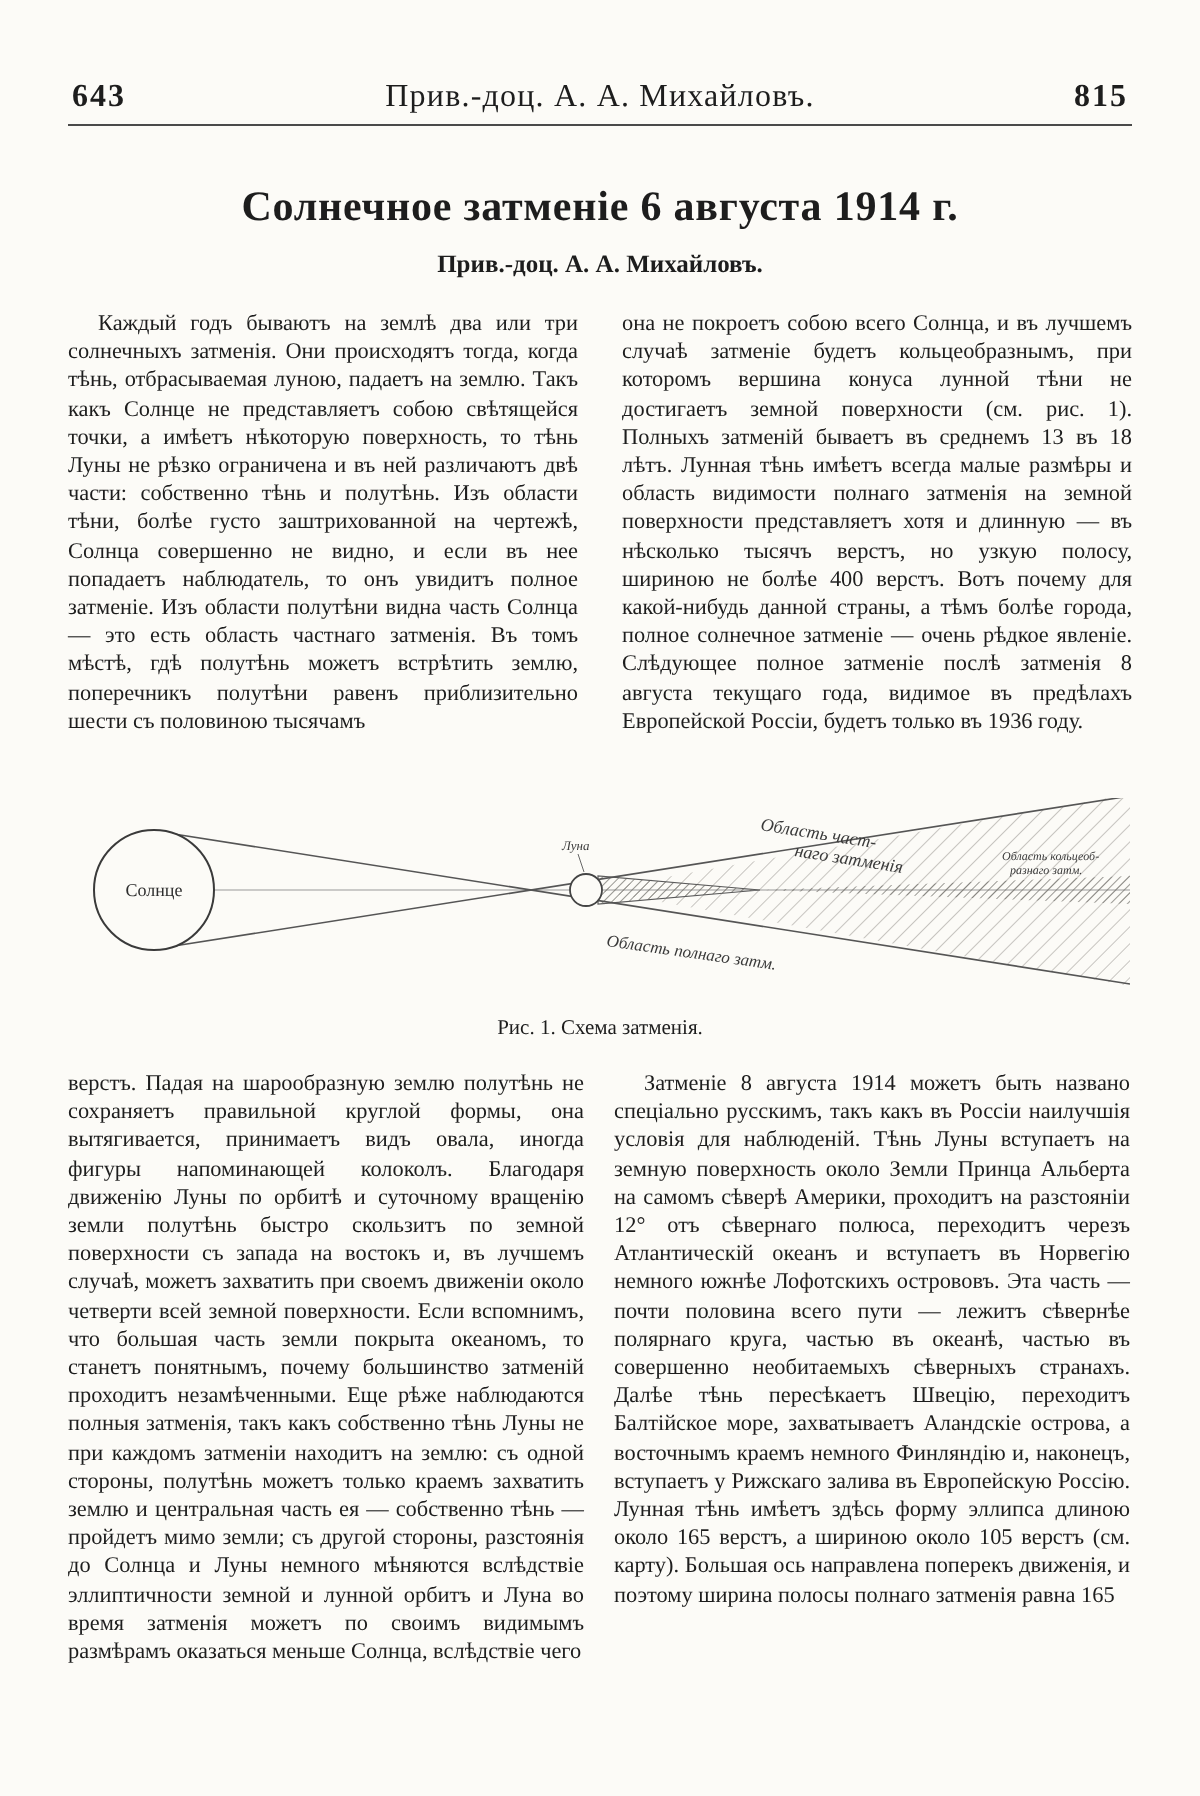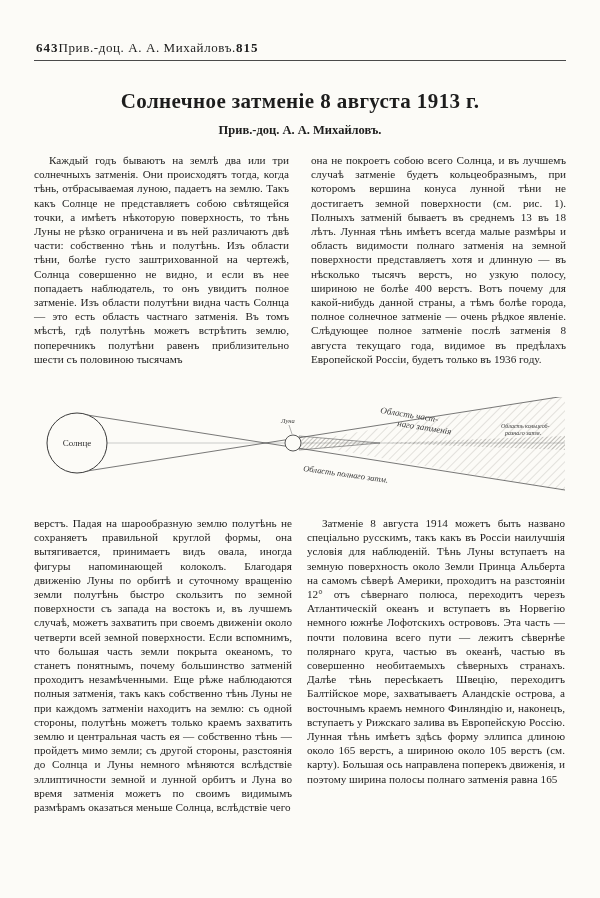--- a/index.html
+++ b/index.html
@@ -5,23 +5,23 @@
   html,body{margin:0;padding:0;}
   body{
     width:600px;height:898px;
     background:#fcfbf7;color:#1d1d1d;
     font-family:"Liberation Serif","DejaVu Serif",serif;
     overflow:hidden;
     -webkit-hyphens:auto;hyphens:auto;
   }
   .sheet{padding:0 34px;box-sizing:border-box;}
   .runhead{
-    display:flex;justify-content:flex-start;align-items:baseline;
+    display:flex;justify-content:space-between;align-items:baseline;
     padding:40px 2px 4px 2px;border-bottom:1px solid #4a4a4a;
-    font-size:13px;
+    font-size:16px;
   }
   .runhead .pageno{font-weight:bold;letter-spacing:1px;}
   .runhead .rtitle{letter-spacing:0.6px;}
   .title{
     text-align:center;font-size:21px;font-weight:bold;
     margin-top:28px;letter-spacing:0.4px;
   }
   .byline{text-align:center;font-size:12.5px;font-weight:bold;margin-top:9px;}
   .cols{
     display:flex;gap:15px;margin-top:15px;
@@ -40,21 +40,21 @@
 <body>
 
 <div class="sheet">
 
   <div class="runhead">
     <span class="pageno">643</span>
     <span class="rtitle">Прив.-доц. А. А. Михайловъ.</span>
     <span class="pageno">815</span>
   </div>
 
-  <div class="title">Солнечное затменіе 8 августа 1913 г.</div>
+  <div class="title">Солнечное затменіе 6 августа 1914 г.</div>
   <div class="byline">Прив.-доц. А. А. Михайловъ.</div>
 
   <div class="cols top">
     <div class="col">
       <p class="para indent">Каждый годъ бываютъ на землѣ два или три солнечныхъ затменія. Они происходятъ тогда, когда тѣнь, отбрасываемая луною, падаетъ на землю. Такъ какъ Солнце не представляетъ собою свѣтящейся точки, а имѣетъ нѣкоторую поверхность, то тѣнь Луны не рѣзко ограничена и въ ней различаютъ двѣ части: собственно тѣнь и полутѣнь. Изъ области тѣни, болѣе густо заштрихованной на чертежѣ, Солнца совершенно не видно, и если въ нее попадаетъ наблюдатель, то онъ увидитъ полное затменіе. Изъ области полутѣни видна часть Солнца — это есть область частнаго затменія. Въ томъ мѣстѣ, гдѣ полутѣнь можетъ встрѣтить землю, поперечникъ полутѣни равенъ приблизительно шести съ половиною тысячамъ</p>
     </div>
     <div class="col">
       <p class="para">она не покроетъ собою всего Солнца, и въ лучшемъ случаѣ затменіе будетъ кольцеобразнымъ, при которомъ вершина конуса лунной тѣни не достигаетъ земной поверхности (см. рис. 1). Полныхъ затменій бываетъ въ среднемъ 13 въ 18 лѣтъ. Лунная тѣнь имѣетъ всегда малые размѣры и область видимости полнаго затменія на земной поверхности представляетъ хотя и длинную — въ нѣсколько тысячъ верстъ, но узкую полосу, шириною не болѣе 400 верстъ. Вотъ почему для какой-нибудь данной страны, а тѣмъ болѣе города, полное солнечное затменіе — очень рѣдкое явленіе. Слѣдующее полное затменіе послѣ затменія 8 августа текущаго года, видимое въ предѣлахъ Европейской Россіи, будетъ только въ 1936 году.</p>
     </div>
   </div>
@@ -89,20 +89,21 @@
       <text transform="rotate(9 345 16)" x="345" y="16" font-size="9" class="hw">Область част-</text>
       <text transform="rotate(9 362 29)" x="362" y="29" font-size="9" class="hw">наго затменія</text>
 
       <text transform="rotate(8 268 74)" x="268" y="74" font-size="8.5" class="hw">Область полнаго затм.</text>
 
       <text x="466" y="31" font-size="6" class="hw">Область кольцеоб-</text>
       <text x="470" y="38" font-size="6" class="hw">разнаго затм.</text>
     </svg>
   </div>
 
+  <div class="caption">Рис. 1. Схема затменія.</div>
 
   <div class="cols bottom">
     <div class="col">
       <p class="para">верстъ. Падая на шарообразную землю полутѣнь не сохраняетъ правильной круглой формы, она вытягивается, принимаетъ видъ овала, иногда фигуры напоминающей колоколъ. Благодаря движенію Луны по орбитѣ и суточному вращенію земли полутѣнь быстро скользитъ по земной поверхности съ запада на востокъ и, въ лучшемъ случаѣ, можетъ захватить при своемъ движеніи около четверти всей земной поверхности. Если вспомнимъ, что большая часть земли покрыта океаномъ, то станетъ понятнымъ, почему большинство затменій проходитъ незамѣченными. Еще рѣже наблюдаются полныя затменія, такъ какъ собственно тѣнь Луны не при каждомъ затменіи находитъ на землю: съ одной стороны, полутѣнь можетъ только краемъ захватить землю и центральная часть ея — собственно тѣнь — пройдетъ мимо земли; съ другой стороны, разстоянія до Солнца и Луны немного мѣняются вслѣдствіе эллиптичности земной и лунной орбитъ и Луна во время затменія можетъ по своимъ видимымъ размѣрамъ оказаться меньше Солнца, вслѣдствіе чего</p>
     </div>
     <div class="col">
       <p class="para indent">Затменіе 8 августа 1914 можетъ быть названо спеціально русскимъ, такъ какъ въ Россіи наилучшія условія для наблюденій. Тѣнь Луны вступаетъ на земную поверхность около Земли Принца Альберта на самомъ сѣверѣ Америки, проходитъ на разстояніи 12° отъ сѣвернаго полюса, переходитъ черезъ Атлантическій океанъ и вступаетъ въ Норвегію немного южнѣе Лофотскихъ острововъ. Эта часть — почти половина всего пути — лежитъ сѣвернѣе полярнаго круга, частью въ океанѣ, частью въ совершенно необитаемыхъ сѣверныхъ странахъ. Далѣе тѣнь пересѣкаетъ Швецію, переходитъ Балтійское море, захватываетъ Аландскіе острова, а восточнымъ краемъ немного Финляндію и, наконецъ, вступаетъ у Рижскаго залива въ Европейскую Россію. Лунная тѣнь имѣетъ здѣсь форму эллипса длиною около 165 верстъ, а шириною около 105 верстъ (см. карту). Большая ось направлена поперекъ движенія, и поэтому ширина полосы полнаго затменія равна 165</p>
     </div>
   </div>
 

